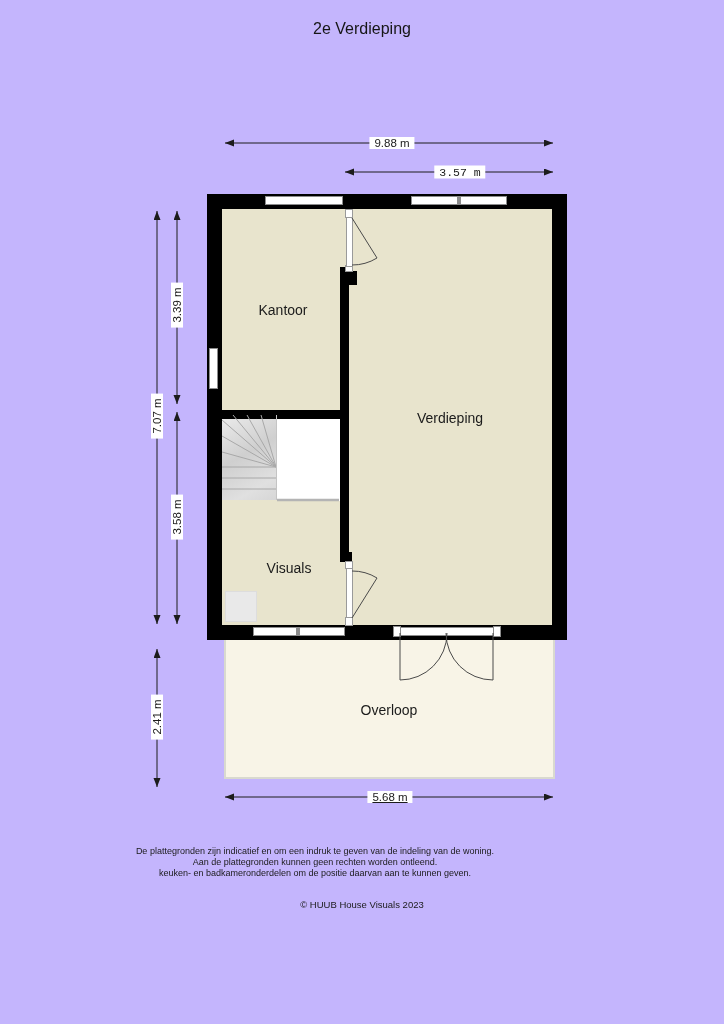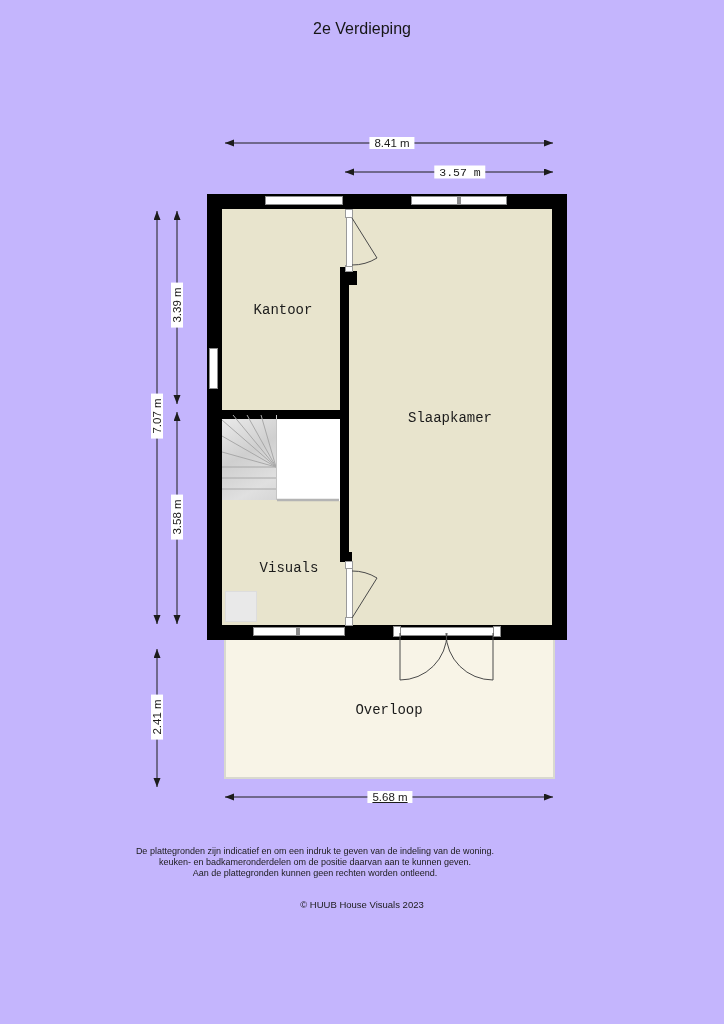--- a/index.html
+++ b/index.html
@@ -41,21 +41,21 @@
   .leaf{background:#fff;border:1px solid #9a9a9a;box-sizing:border-box;}
   .leaf-top{left:346px;top:217px;width:7px;height:50px;}
   .leaf-bottom{left:346px;top:568px;width:7px;height:50px;}
   .dframe{background:#fff;border:1px solid #9a9a9a;box-sizing:border-box;}
   .df1{left:345px;top:209px;width:8px;height:9px;}
   .df2{left:345px;top:265px;width:8px;height:7px;}
   .df3{left:345px;top:561px;width:8px;height:8px;}
   .df4{left:345px;top:617px;width:8px;height:9px;}
   svg.overlay{position:absolute;left:0;top:0;width:724px;height:1024px;pointer-events:none;}
   
-  .room-label{position:absolute;transform:translate(-50%,-50%);font-size:14px;color:#1b1b1b;white-space:nowrap;font-family:Liberation Mono, monospace;}
+  .room-label{position:absolute;transform:translate(-50%,-50%);font-size:14px;color:#1b1b1b;white-space:nowrap;}
   .dim-label{position:absolute;transform:translate(-50%,-50%);font-size:11.5px;color:#1b1b1b;
              background:#fff;padding:0 5px;white-space:nowrap;}
   .dim-label.vert{transform:translate(-50%,-50%) rotate(-90deg);}
   .disclaimer{position:absolute;top:846px;left:0;width:630px;text-align:center;
               font-size:9px;line-height:11px;color:#1b1b1b;}
   .copyright{position:absolute;top:899px;left:0;width:724px;text-align:center;
              font-size:9.5px;color:#1b1b1b;}
 </style>
 </head>
 <body>
@@ -135,32 +135,32 @@
       <line x1="345" y1="172" x2="553" y2="172" marker-start="url(#arr)" marker-end="url(#arr)"></line>
       <line x1="157" y1="211" x2="157" y2="624" marker-start="url(#arr)" marker-end="url(#arr)"></line>
       <line x1="177" y1="211" x2="177" y2="404" marker-start="url(#arr)" marker-end="url(#arr)"></line>
       <line x1="177" y1="412" x2="177" y2="624" marker-start="url(#arr)" marker-end="url(#arr)"></line>
       <line x1="157" y1="649" x2="157" y2="787" marker-start="url(#arr)" marker-end="url(#arr)"></line>
       <line x1="225" y1="797" x2="553" y2="797" marker-start="url(#arr)" marker-end="url(#arr)"></line>
     </g>
   </svg>
 
   <div class="room-label" style="left:283px;top:310px;">Kantoor</div>
-  <div class="room-label" style="left:450px;top:418px;">Slaapkamer</div>
+  <div class="room-label" style="left:450px;top:418px;">Verdieping</div>
   <div class="room-label" style="left:289px;top:568px;">Visuals</div>
   <div class="room-label" style="left:389px;top:710px;">Overloop</div>
 
-  <div class="dim-label" style="left:392px;top:143px;">8.41 m</div>
+  <div class="dim-label" style="left:392px;top:143px;">9.88 m</div>
   <div class="dim-label" style="left:460px;top:172px;font-family:Liberation Mono, monospace;">3.57 m</div>
   <div class="dim-label vert" style="left:157px;top:416px;">7.07 m</div>
   <div class="dim-label vert" style="left:177px;top:305px;">3.39 m</div>
   <div class="dim-label vert" style="left:177px;top:517px;">3.58 m</div>
   <div class="dim-label vert" style="left:157px;top:717px;">2.41 m</div>
   <div class="dim-label" style="left:390px;top:797px;text-decoration:underline;">5.68 m</div>
 
   <div class="disclaimer">
     <div>De plattegronden zijn indicatief en om een indruk te geven van de indeling van de woning.</div>
+    <div>Aan de plattegronden kunnen geen rechten worden ontleend.</div>
     <div>keuken- en badkameronderdelen om de positie daarvan aan te kunnen geven.</div>
-    <div>Aan de plattegronden kunnen geen rechten worden ontleend.</div>
   </div>
   <div class="copyright">© HUUB House Visuals 2023</div>
 
 </div>
 
 </body></html>

